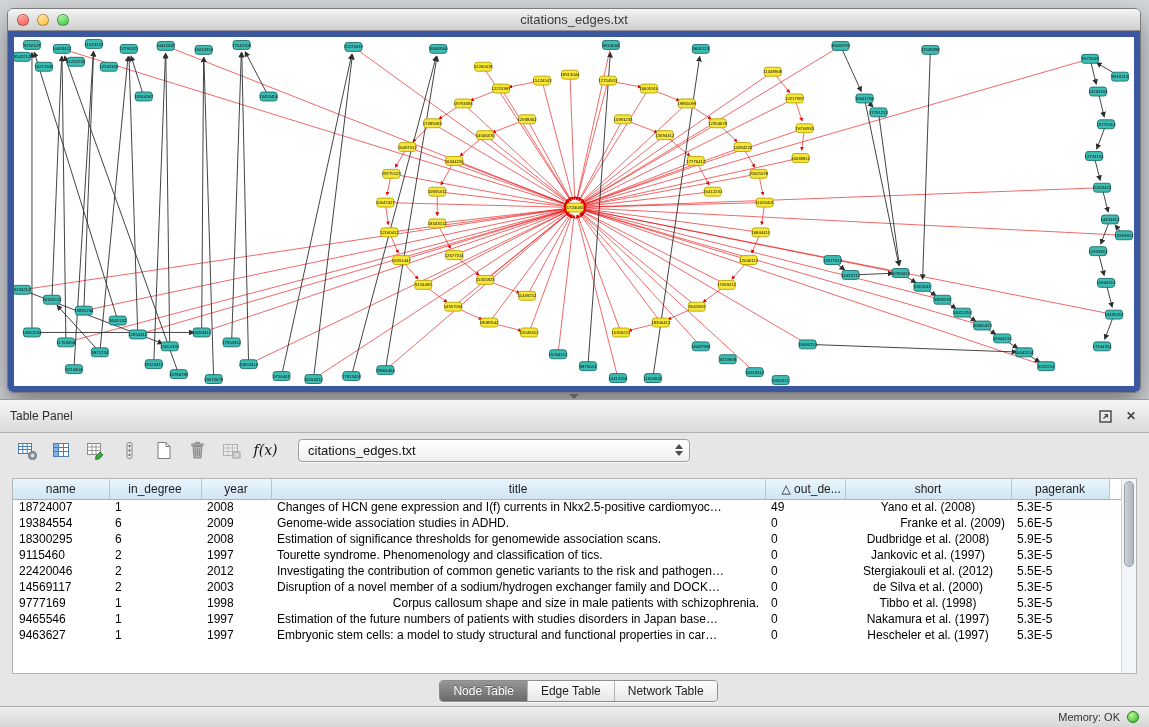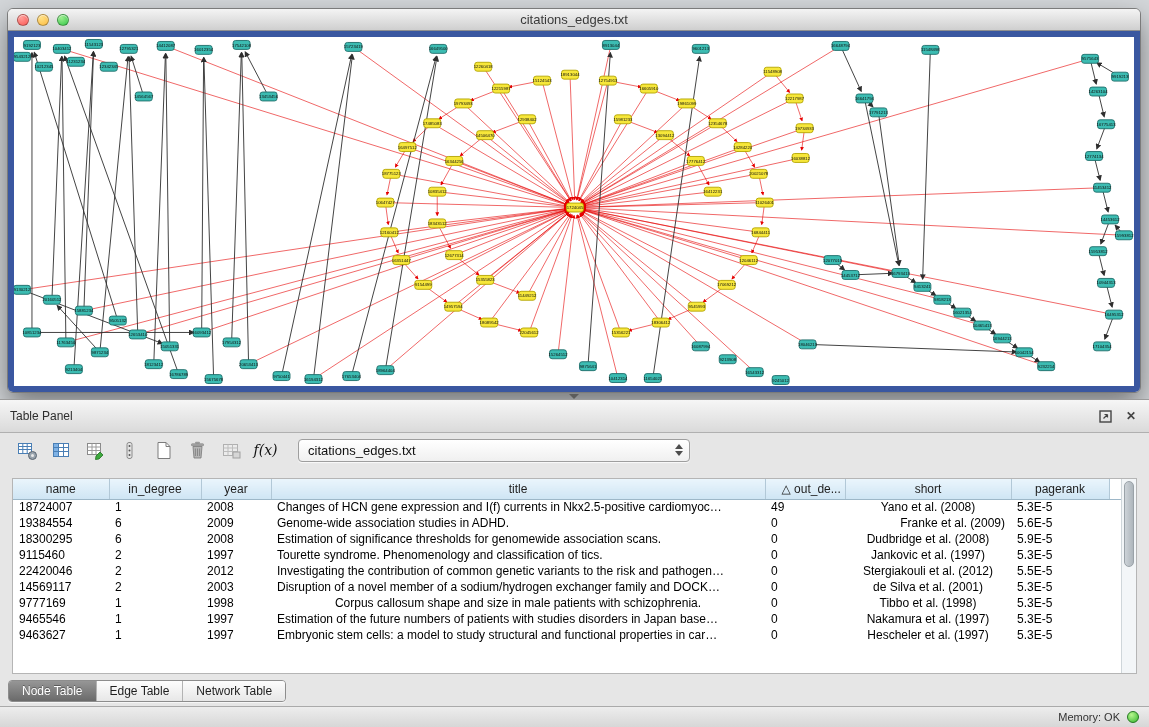--- a/index.html
+++ b/index.html
@@ -90,21 +90,21 @@
     height:16px; font-size:12px; color:#000; padding:0 6px;
     white-space:nowrap; overflow:hidden; text-overflow:clip;
   }
   .vscroll{
     position:absolute; right:0; top:0; bottom:0; width:15px;
     background:#f3f6f8; border-left:1px solid #cfd6da;
   }
   .vscroll .thumb{ position:absolute; top:2px; left:2px; width:10px; height:86px;
     border-radius:6px; background:linear-gradient(90deg,#cdd3d8,#aeb6bc); border:1px solid #9aa2a8; }
 
-  .tabbar{ position:absolute; top:280px; left:8px; right:0; display:flex; }
+  .tabbar{ position:absolute; top:280px; left:8px; right:0; display:flex; justify-content:center; }
   .seg{ display:inline-flex; border:1px solid #8d8d8d; border-radius:4px; overflow:hidden;
         box-shadow:0 1px 1px rgba(255,255,255,.7); }
   .seg-tab{
     font-family:"Liberation Sans", sans-serif;
     padding:3px 13px; font-size:12px; color:#1e1e1e; border:none;
     border-left:1px solid #b3b3b3; background:linear-gradient(#fdfdfd,#e7e7e7);
   }
   .seg-tab:first-child{ border-left:none; }
   .seg-tab.selected{ background:linear-gradient(#969696,#6a6a6a); color:#fff;
     text-shadow:0 -1px 0 rgba(0,0,0,.35); }
@@ -697,29 +697,29 @@
             <td style="text-align: center;">Stergiakouli et al. (2012)</td>
             <td style="text-align: left;">5.5E-5</td>
             <td></td>
           </tr>
           <tr>
             <td style="text-align: left;">14569117</td>
             <td style="text-align: left;">2</td>
             <td style="text-align: left;">2003</td>
             <td style="text-align: left;">Disruption of a novel member of a sodium/hydrogen exchanger family and DOCK…</td>
             <td style="text-align: left;">0</td>
-            <td style="text-align: center;">de Silva et al. (2001)</td>
+            <td style="text-align: center;">de Silva et al. (2000)</td>
             <td style="text-align: left;">5.3E-5</td>
             <td></td>
           </tr>
           <tr>
             <td style="text-align: left;">9777169</td>
             <td style="text-align: left;">1</td>
             <td style="text-align: left;">1998</td>
-            <td style="text-align: center;">Corpus callosum shape and size in male patients with schizophrenia.</td>
+            <td style="text-align: right;">Corpus callosum shape and size in male patients with schizophrenia.</td>
             <td style="text-align: left;">0</td>
             <td style="text-align: center;">Tibbo et al. (1998)</td>
             <td style="text-align: left;">5.3E-5</td>
             <td></td>
           </tr>
           <tr>
             <td style="text-align: left;">9465546</td>
             <td style="text-align: left;">1</td>
             <td style="text-align: left;">1997</td>
             <td style="text-align: left;">Estimation of the future numbers of patients with studies disorders in Japan base…</td>

